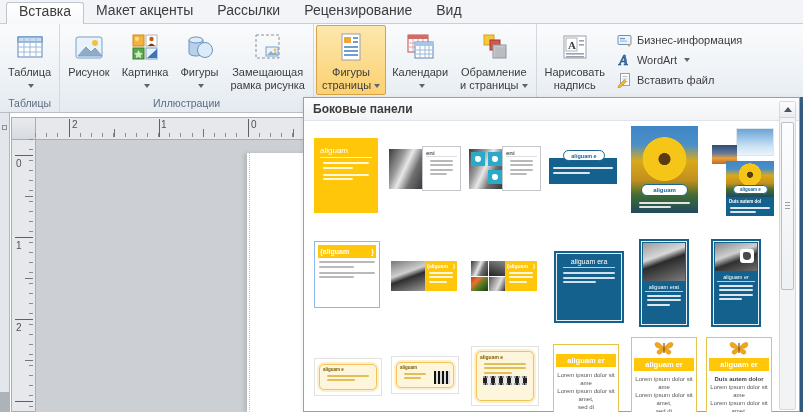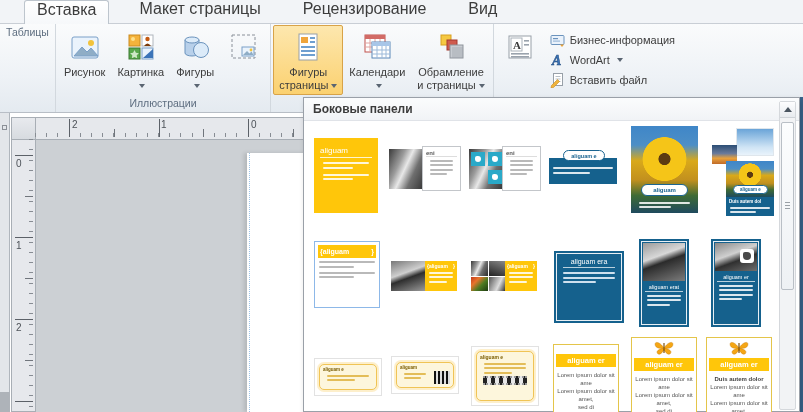--- a/index.html
+++ b/index.html
@@ -10,22 +10,22 @@
     -webkit-font-smoothing: antialiased;
   }
 
   
   .tabbar {
     position:absolute; left:0; top:0; width:803px; height:24px;
     background:#f2f4f7; border-bottom:1px solid #c9ced5;
     display:flex; align-items:flex-end; padding-left:6px;
   }
   .tab {
-    font-size:16px; color:#3c3c3c; padding:0 12px 5px; cursor:pointer;
-    position:relative; white-space:nowrap;margin-left:18px;
+    font-size:14px; color:#3c3c3c; padding:0 12px 5px; cursor:pointer;
+    position:relative; white-space:nowrap;
   }
   .tab.active {
     background:linear-gradient(#ffffff,#f6f8fa);
     border:1px solid #bdc5cd; border-bottom:none;
     border-radius:3px 3px 0 0; margin-bottom:-1px; z-index:2;
   }
   .ribbon {
     position:absolute; left:0; top:24px; width:803px; height:89px;
     background:linear-gradient(#fafbfc, #eef2f6 60%, #e4eaf0);
     border-bottom:1px solid #b8bec6;
@@ -188,28 +188,41 @@
   .butcard { background:#fff; border:1px solid #e4c54a; text-align:center; }
   .butcard .bar { height:13px; background:#ffc60a; color:#fff; font-weight:bold; font-size:7.5px; line-height:13px; margin:0 2px; }
   .butcard .body { font-size:6px; color:#555; line-height:8px; padding-top:4px; }
   .butcard .body .b0 { font-weight:bold; color:#444; }
 </style>
 </head>
 <body>
 
 <div class="tabbar">
   <div class="tab active">Вставка</div>
-  <div class="tab">Макет страницы</div>
+  <div class="tab">Макет акценты</div>
+  <div class="tab">Рассылки</div>
   <div class="tab">Рецензирование</div>
   <div class="tab">Вид</div>
 </div>
 
 <div class="ribbon">
 
   <div class="rgroup">
+    <div class="rgroup-content">
+      <div class="rbtn">
+        <span class="ricon">
+          <svg width="32" height="32" viewBox="0 0 32 32">
+            <rect x="4" y="6" width="24" height="20" fill="#fff" stroke="#5b87b8"></rect>
+            <rect x="4" y="6" width="24" height="5" fill="#c9ddf2" stroke="#5b87b8"></rect>
+            <path d="M10 6v20 M16 6v20 M22 6v20 M4 11h24 M4 16h24 M4 21h24" stroke="#9cb9d9" fill="none"></path>
+          </svg>
+        </span>
+        <span class="rlabel"><span>Таблица</span><br><i class="dda"></i></span>
+      </div>
+    </div>
     <div class="rgroup-label">Таблицы</div>
   </div>
 
   <div class="rgroup">
     <div class="rgroup-content">
       <div class="rbtn">
         <span class="ricon">
           <svg width="32" height="32" viewBox="0 0 32 32">
             <rect x="3" y="6" width="26" height="21" rx="2" fill="#eaf3fc" stroke="#7aa0c8"></rect>
             <circle cx="22" cy="12" r="3" fill="#f2c33c"></circle>
@@ -246,20 +259,21 @@
       </div>
       <div class="rbtn">
         <span class="ricon">
           <svg width="32" height="32" viewBox="0 0 32 32">
             <rect x="4" y="4" width="23" height="23" fill="none" stroke="#8a9099" stroke-dasharray="3 2"></rect>
             <rect x="14" y="16" width="12" height="9" fill="#eaf3fc" stroke="#7aa0c8"></rect>
             <circle cx="23" cy="19" r="1.4" fill="#f2c33c"></circle>
             <path d="M15 24 l4-4 2.5 2.5 2-2 2 3.5 z" fill="#8fadc6"></path>
           </svg>
         </span>
+        <span class="rlabel"><span>Замещающая</span><br><span>рамка рисунка</span></span>
       </div>
     </div>
     <div class="rgroup-label">Иллюстрации</div>
   </div>
 
   <div class="rgroup">
     <div class="rgroup-content">
       <div class="rbtn active">
         <span class="ricon">
           <svg width="32" height="32" viewBox="0 0 32 32">
@@ -309,20 +323,21 @@
           <svg width="32" height="32" viewBox="0 0 32 32">
             <rect x="5" y="5" width="22" height="22" fill="#fff" stroke="#98a0a8"></rect>
             <rect x="7" y="7" width="11" height="13" fill="none" stroke="#aab2ba"></rect>
             <text x="9" y="17.5" font-size="11" font-weight="bold" fill="#3c3c3c" font-family="Liberation Serif, serif">A</text>
             <rect x="20" y="9" width="5" height="1.6" fill="#9aa3ad"></rect>
             <rect x="20" y="13" width="5" height="1.6" fill="#9aa3ad"></rect>
             <rect x="7" y="22" width="18" height="1.6" fill="#9aa3ad"></rect>
             <rect x="7" y="25" width="18" height="1.6" fill="#9aa3ad"></rect>
           </svg>
         </span>
+        <span class="rlabel"><span>Нарисовать</span><br><span>надпись</span></span>
       </div>
       <div class="smallstack">
         <div class="sbtn">
           <span class="sicon">
             <svg width="16" height="16" viewBox="0 0 16 16">
               <rect x="1" y="3.5" width="13" height="9" rx="1" fill="#eaf2fb" stroke="#6b93bd"></rect>
               <rect x="3" y="6" width="5" height="1.2" fill="#6b93bd"></rect>
               <rect x="3" y="8.5" width="7" height="1.2" fill="#9cb9d9"></rect>
               <path d="M10 12.5 l4 0 -2 2.5 z" fill="#e8a33c"></path>
             </svg>

